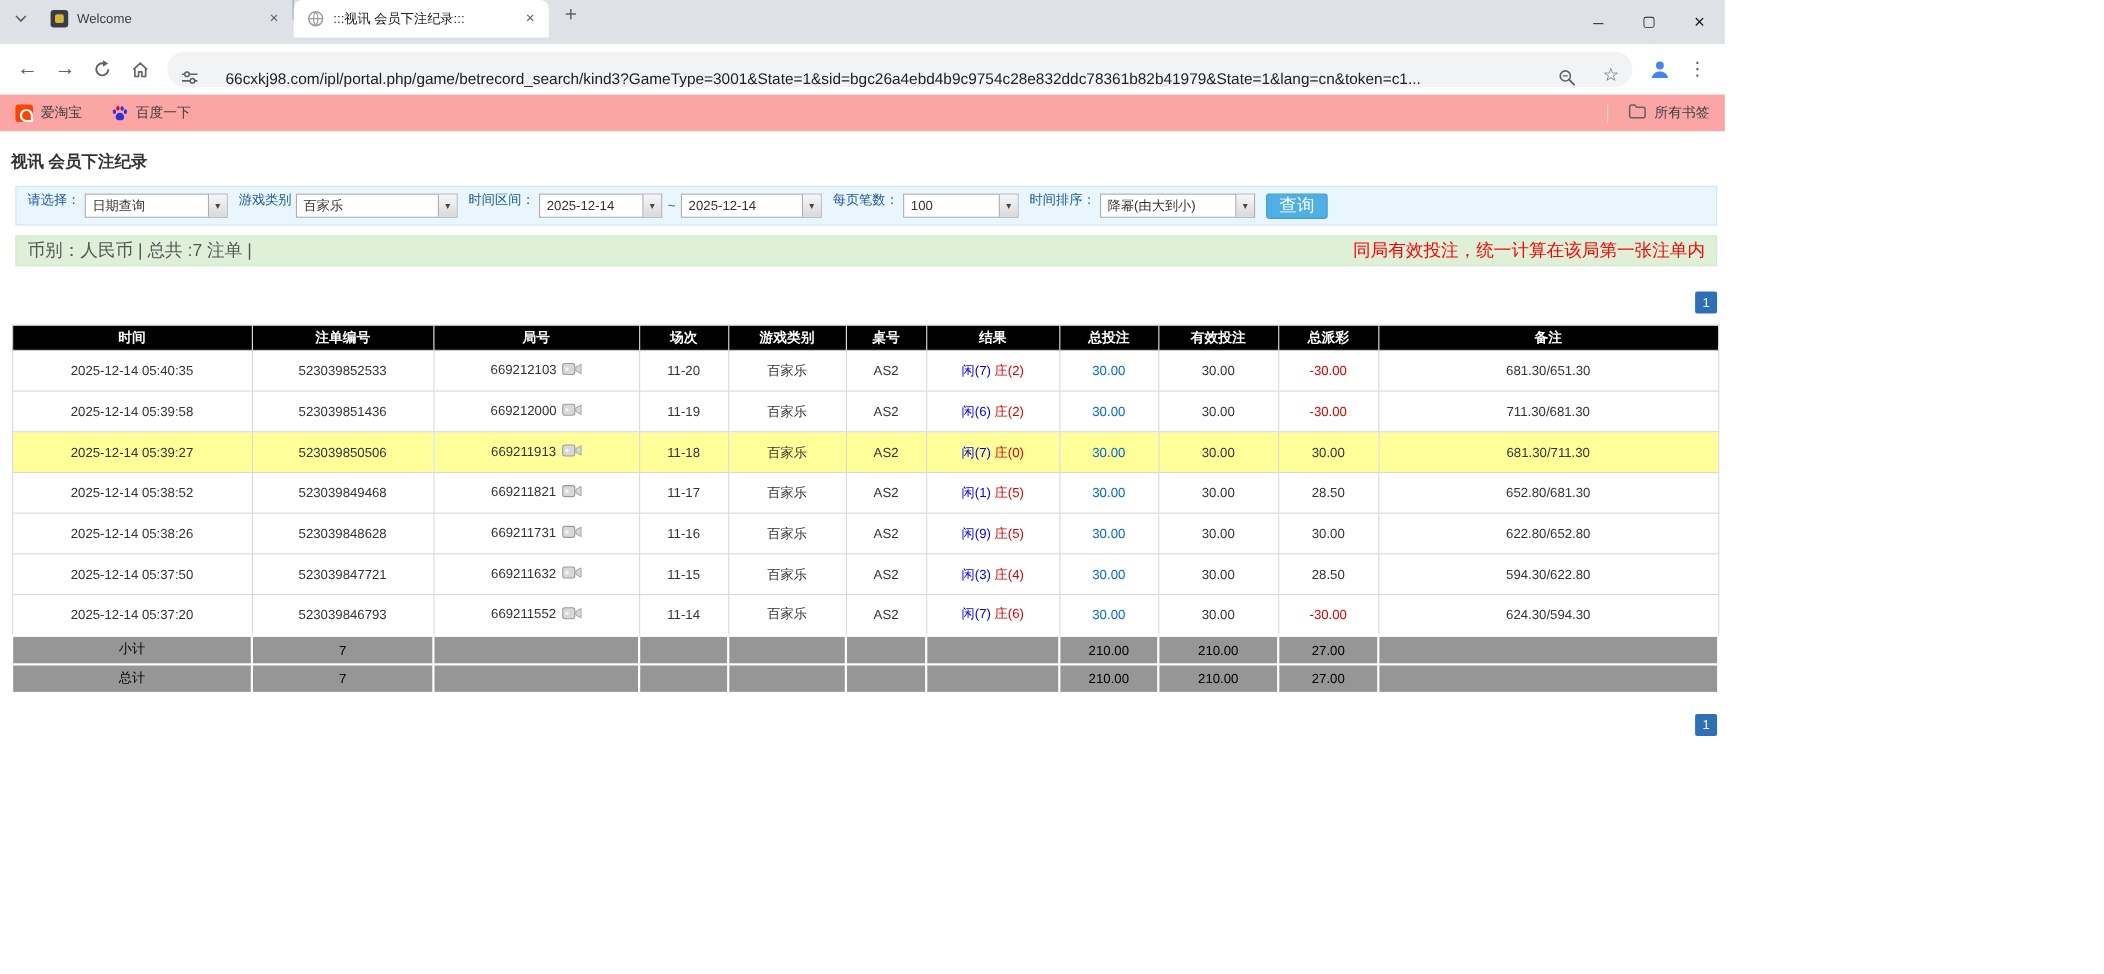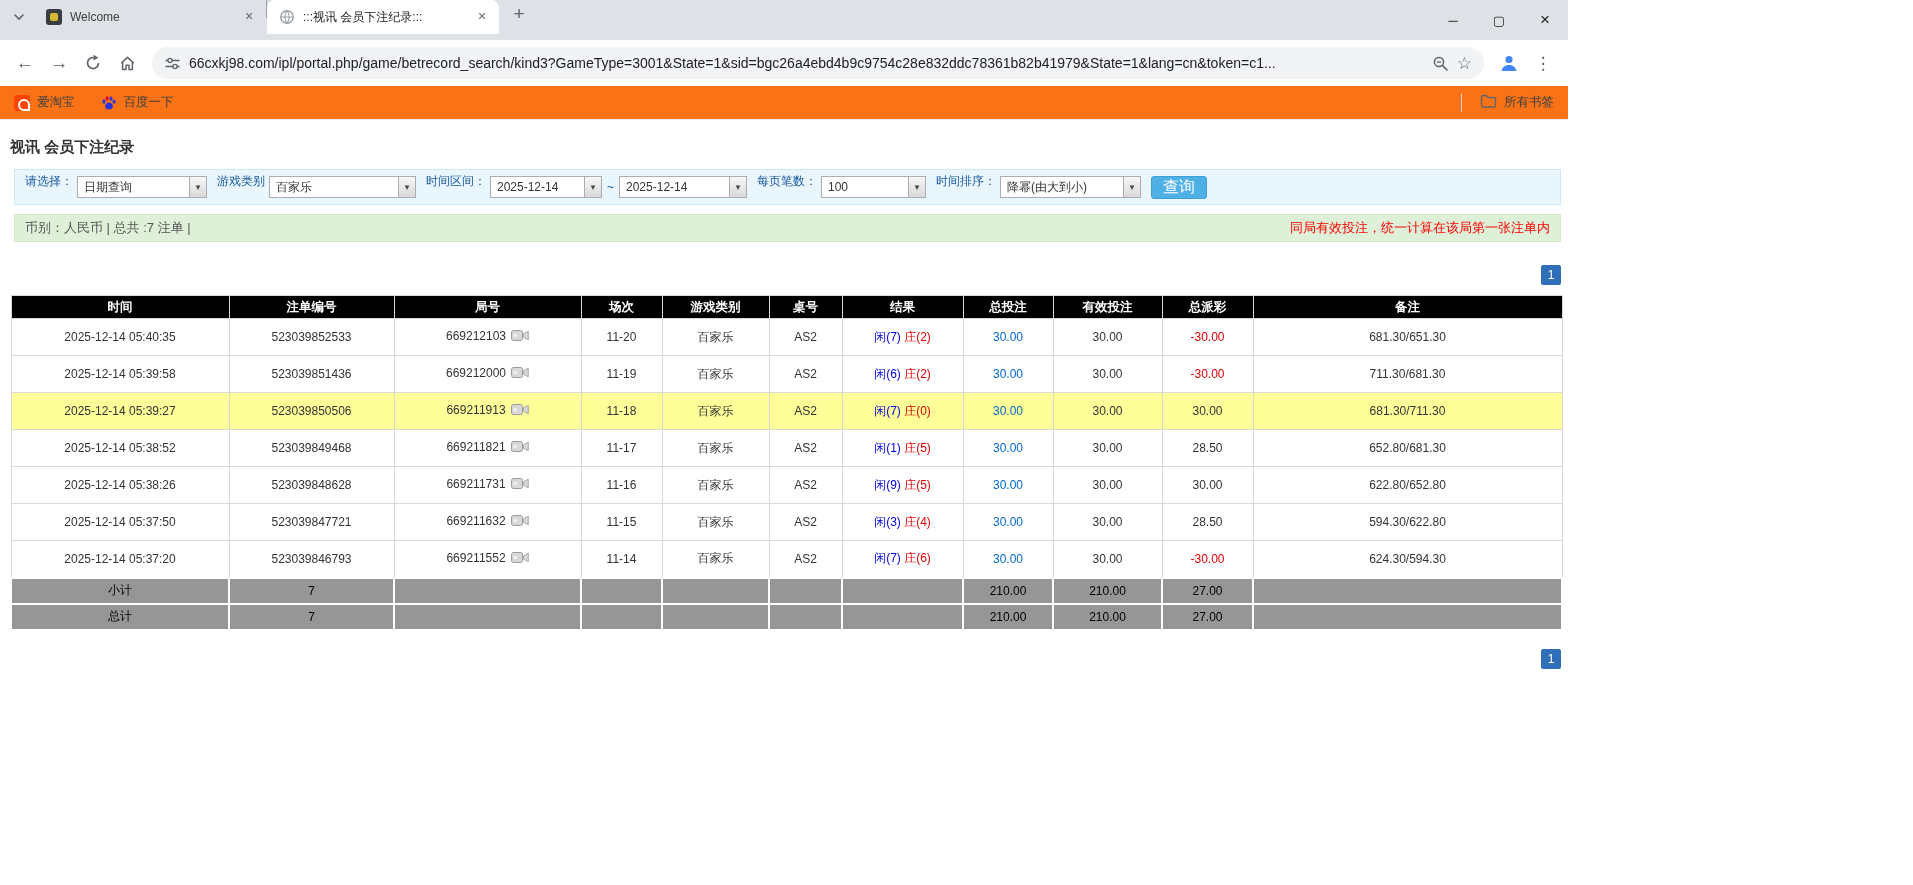--- a/index.html
+++ b/index.html
@@ -18,49 +18,49 @@
   .favicon { width:16px; height:16px; flex:0 0 16px; border-radius:3px; position:relative; }
   .fav-welcome { background:#383d42; }
   .fav-welcome::after { content:""; position:absolute; left:4px; top:4px; width:8px; height:8px; background:#d8b733; border-radius:2px; }
   .new-tab { width:28px; height:28px; margin:0 0 3px 6px; font-size:19px; color:#5f6368; display:flex; align-items:center; justify-content:center; border-radius:50%; cursor:pointer; }
   .win-controls { margin-left:auto; display:flex; height:40px; }
   .win-controls span { width:46px; height:40px; display:flex; align-items:center; justify-content:center; font-size:13px; color:#202124; cursor:pointer; }
 
   
   .toolbar { height:46px; background:#fff; display:flex; align-items:center; padding:0 8px; }
   .nav-btn { width:34px; height:34px; border-radius:50%; display:flex; align-items:center; justify-content:center; color:#5f6368; font-size:19px; cursor:pointer; flex:0 0 auto; }
-  .addr { flex:1; height:32px; background:#f1f3f4; border-radius:16px; display:flex; align-items:center; padding:0 12px; gap:8px; margin:0 8px; min-width:0; }
+  .addr { flex:1; height:32px; background:#f1f3f4; border-radius:16px; display:flex; align-items:flex-end; padding:0 12px; gap:24px; margin:0 8px; min-width:0; }
   .addr .url { font-size:14px; color:#202124; white-space:nowrap; overflow:hidden; flex:1; }
   .addr-icon { display:flex; align-items:center; color:#5f6368; flex:0 0 auto; cursor:pointer; }
   .star { font-size:17px; color:#5f6368; }
   .menu-dots { font-size:17px; color:#5f6368; }
 
   
-  .bookmarks { height:34px; display:flex; align-items:center; padding:0 14px; border-bottom:1px solid #ececec; font-size:12.5px; color:#3c4043; background:#f97316; }
+  .bookmarks { height:34px; display:flex; align-items:center; padding:0 14px; border-bottom:1px solid #ececec; font-size:12.5px; color:#3c4043; background:#fca5a5; }
   .bm { display:flex; align-items:center; gap:7px; margin-right:26px; cursor:pointer; white-space:nowrap; }
   .bm-icon { width:16px; height:16px; border-radius:3px; position:relative; flex:0 0 16px; }
   .bm-taobao { background:#ff4400; }
   .bm-taobao::after { content:""; position:absolute; left:4px; top:4px; width:8px; height:8px; border:2px solid #fff; border-radius:50% 50% 0 50%; }
   .bm-spacer { flex:1; }
   .bm-sep { width:1px; height:18px; background:#d5d5d5; margin-right:18px; }
   .bm-right { display:flex; align-items:center; gap:7px; cursor:pointer; white-space:nowrap; }
 
   
   .page { padding:0 7px 24px 10px; background:#fff; }
   .page-title { font-size:15px; color:#333; font-weight:700; padding:18px 0 12px 0; }
   .filter-panel { margin-left:4px; background:#e9f6fd; border:1px solid #cfe7f3; height:36px; display:flex; align-items:center; padding:0 10px; font-size:12px; }
   .f-label { color:#1b5aa0; margin:0 4px 12px 10px; white-space:nowrap; }
   .f-label.first { margin-left:0; }
   .combo { background:#fff; border:1px solid #abadb3; height:22px; display:flex; align-items:stretch; cursor:pointer; }
   .combo-value { padding:0 6px; font-size:12px; color:#333; flex:1; white-space:nowrap; display:flex; align-items:center; }
   .combo-arrow { width:17px; border-left:1px solid #abadb3; background:linear-gradient(#f7f7f7,#d9d9d9); display:flex; align-items:center; justify-content:center; font-size:9px; color:#444; }
   .range-sep { color:#1b5aa0; margin:0 5px; }
   .search-btn { background:#4fb0e5; color:#fff; border:1px solid #3f9fd6; border-radius:3px; height:23px; padding:0 11px; font-size:16px; margin-left:10px; cursor:pointer; font-family:inherit; }
 
-  .summary-bar { margin:9px 0 0 4px; background:#dff0d8; border:1px solid #d6e9c6; height:28px; display:flex; align-items:center; justify-content:space-between; padding:0 10px; font-size:13px; color:#555;gap:14px; }
+  .summary-bar { margin:9px 0 0 4px; background:#dff0d8; border:1px solid #d6e9c6; height:28px; display:flex; align-items:center; justify-content:space-between; padding:0 10px; font-size:16px; color:#555;gap:14px; }
   .summary-notice { color:#ff0000; }
 
   .pager { display:flex; justify-content:flex-end; }
   .pager.top { margin:23px 0 10px 0; }
   .pager.bottom { margin:18px 0 0 0; }
   .page-btn { min-width:20px; height:20px; background:#2f6fb8; color:#fff; font-size:12px; display:flex; align-items:center; justify-content:center; border-radius:2px; cursor:pointer; padding:0 4px; }
 
   
   table.bet { border-collapse:collapse; width:1551px; table-layout:fixed; font-size:12px; }
   table.bet thead th { background:#000; color:#fff; height:23px; font-weight:bold; border:1px solid #d9d9d9; font-size:12.5px; }

